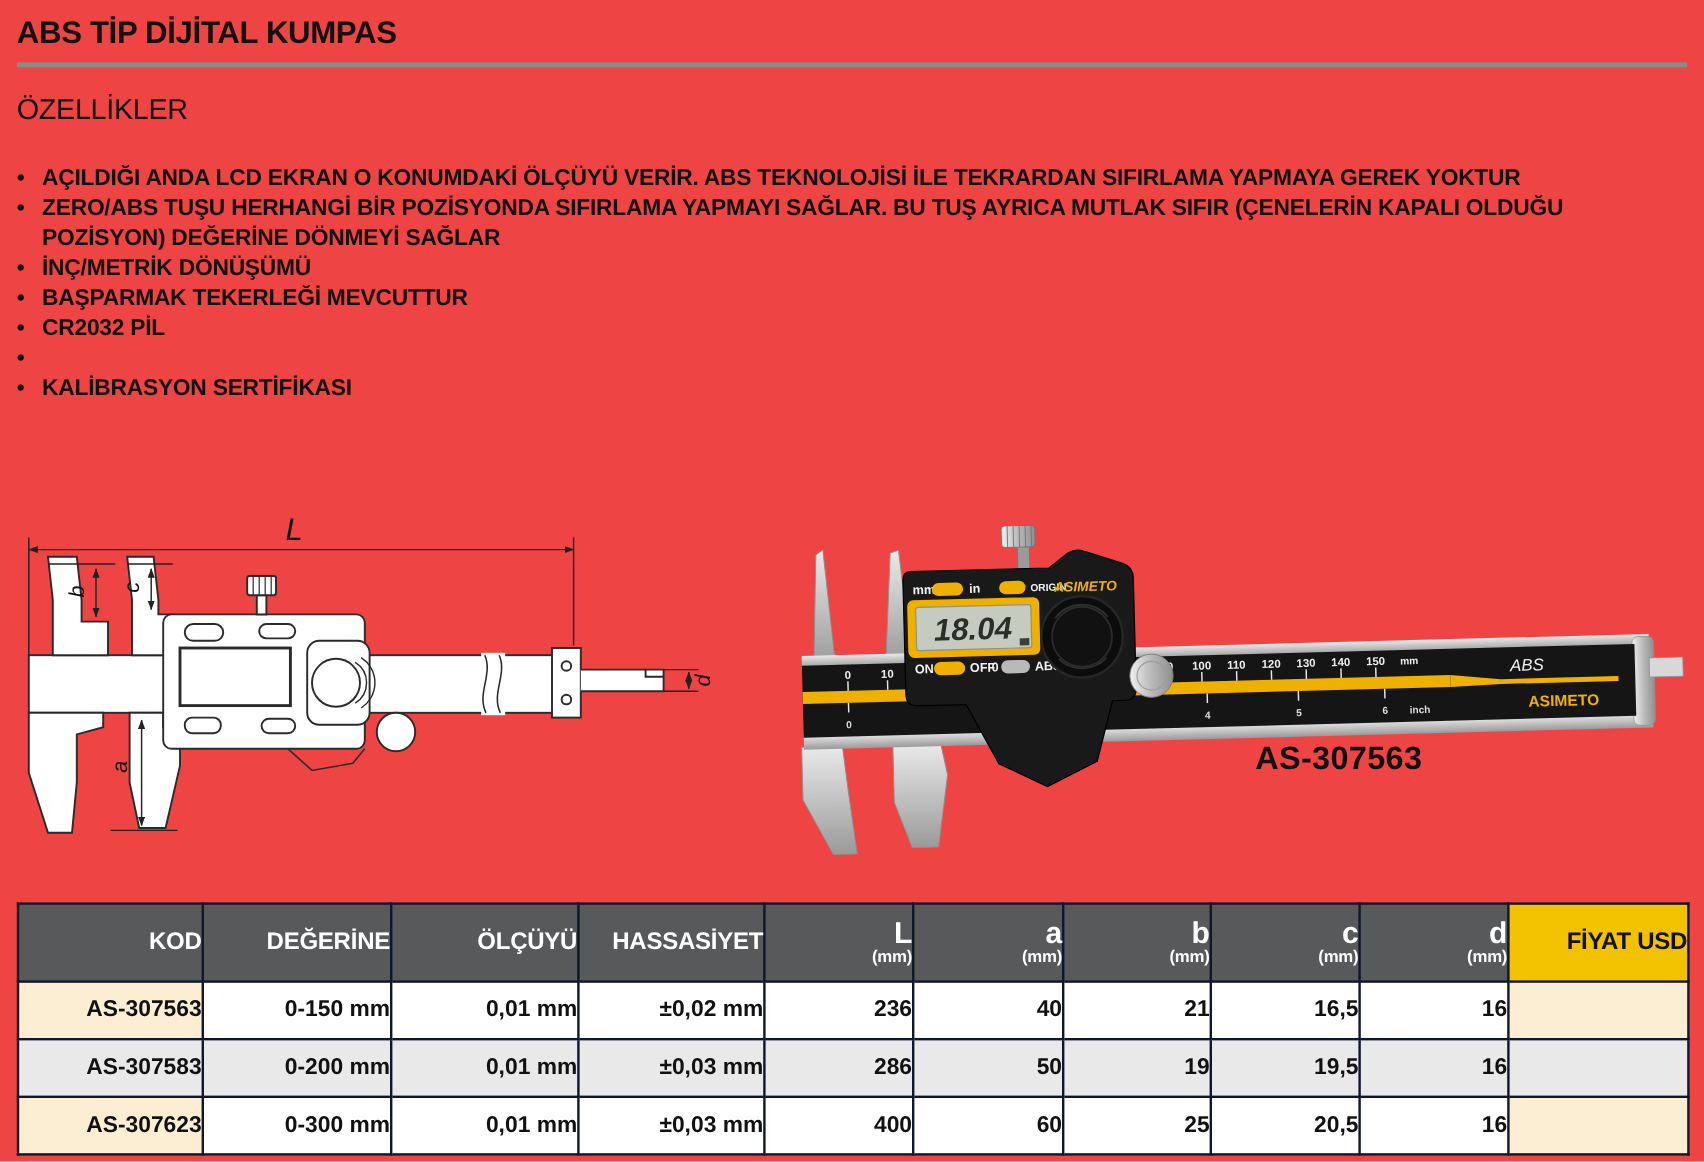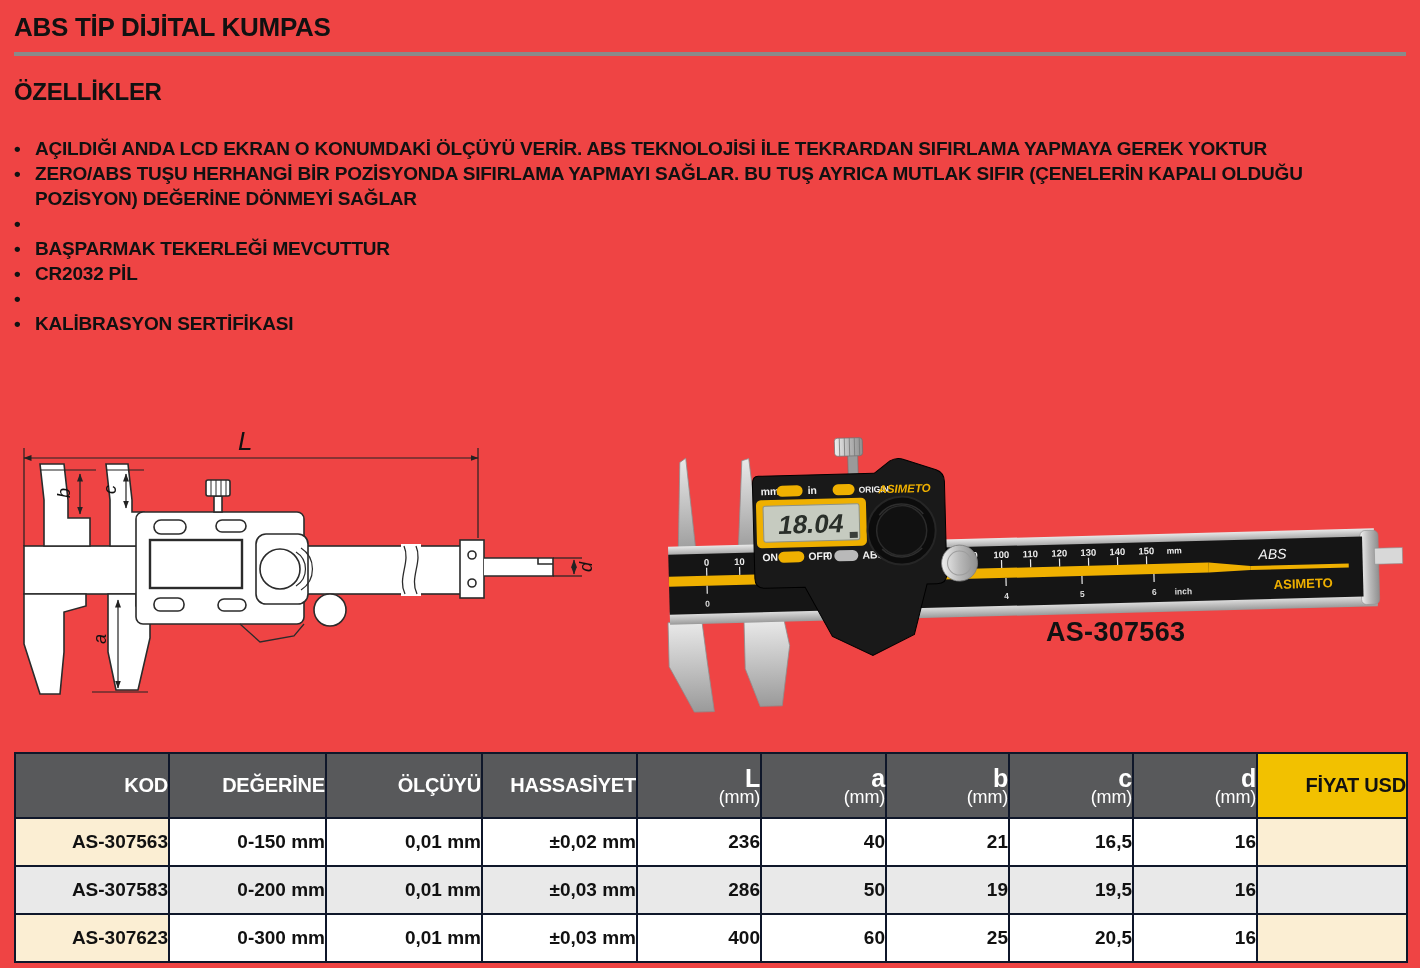--- a/index.html
+++ b/index.html
@@ -1,38 +1,38 @@
 <!DOCTYPE html>
 <html><head>
 <meta charset="utf-8">
 <style>
   html,body{margin:0;padding:0;background:#ffffff;}
   .page{position:relative;width:1420px;height:968px;background:#ef4444;overflow:hidden;
         font-family:"Liberation Sans",sans-serif;color:#111;}
   
   .title{position:absolute;left:14px;top:12px;font-size:26px;font-weight:800;letter-spacing:-0.3px;}
   .rule{position:absolute;left:14px;top:52px;width:1392px;height:4px;background:#8a8a8a;}
-  .section-heading{position:absolute;left:14px;top:78px;font-size:24px;font-weight:700;letter-spacing:-0.3px;}
+  .section-heading{position:absolute;left:14px;top:78px;font-size:24px;font-weight:400;letter-spacing:-0.3px;}
   
   .features{position:absolute;left:14px;top:136px;width:1380px;list-style:none;margin:0;padding:0;}
   .features li{display:flex;align-items:flex-start;font-size:19px;font-weight:700;letter-spacing:-0.2px;}
   .features .dot{width:21px;flex:0 0 21px;font-size:19px;line-height:25px;}
   .features .ftext{line-height:25px;}
   .features .fline{line-height:25px;white-space:nowrap;}
   
   .diagram-svg{position:absolute;left:8px;top:400px;}
   .photo-svg{position:absolute;left:655px;top:413px;}
   .photo-caption{position:absolute;left:1046px;top:617px;font-size:27px;font-weight:800;letter-spacing:0.3px;}
   
   .spec-table{position:absolute;left:14px;top:752px;width:1392px;border-collapse:collapse;table-layout:fixed;}
   .spec-table th,.spec-table td{border:2px solid #0f172a;text-align:right;vertical-align:middle;padding:0;}
   .spec-table thead th{background:#58595b;color:#ffffff;font-size:20px;font-weight:800;height:63px;letter-spacing:-0.2px;}
   .spec-table thead th.price{background:#f2c100;color:#111;}
   .spec-table thead .big{display:block;font-size:25px;line-height:24px;}
-  .spec-table thead .sub{display:block;font-size:18px;line-height:15px;font-weight:400;}
+  .spec-table thead .sub{display:block;font-size:14px;line-height:15px;font-weight:700;}
   .spec-table td{font-size:19px;font-weight:700;background:#fff;height:46px;}
   .spec-table tr.alt td{background:#e9e9e9;}
   .spec-table td.kod{background:#fbeed3;font-weight:800;}
   .spec-table td.price{background:#fbeed3;}
   svg text{font-family:"Liberation Sans",sans-serif;}
 </style>
 </head>
 <body>
 
 <div class="page">
@@ -50,20 +50,23 @@
     </li>
     <li>
       <span class="dot">•</span>
       <span class="ftext">
         <div class="fline">ZERO/ABS TUŞU HERHANGİ BİR POZİSYONDA SIFIRLAMA YAPMAYI SAĞLAR. BU TUŞ AYRICA MUTLAK SIFIR (ÇENELERİN KAPALI OLDUĞU</div>
         <div class="fline">POZİSYON) DEĞERİNE DÖNMEYİ SAĞLAR</div>
       </span>
     </li>
     <li>
       <span class="dot">•</span>
+      <span class="ftext">
+          <div class="fline">İNÇ/METRİK DÖNÜŞÜMÜ</div>
+        </span>
     </li>
     <li>
       <span class="dot">•</span>
       <span class="ftext">
           <div class="fline">BAŞPARMAK TEKERLEĞİ MEVCUTTUR</div>
         </span>
     </li>
     <li>
       <span class="dot">•</span>
       <span class="ftext">

